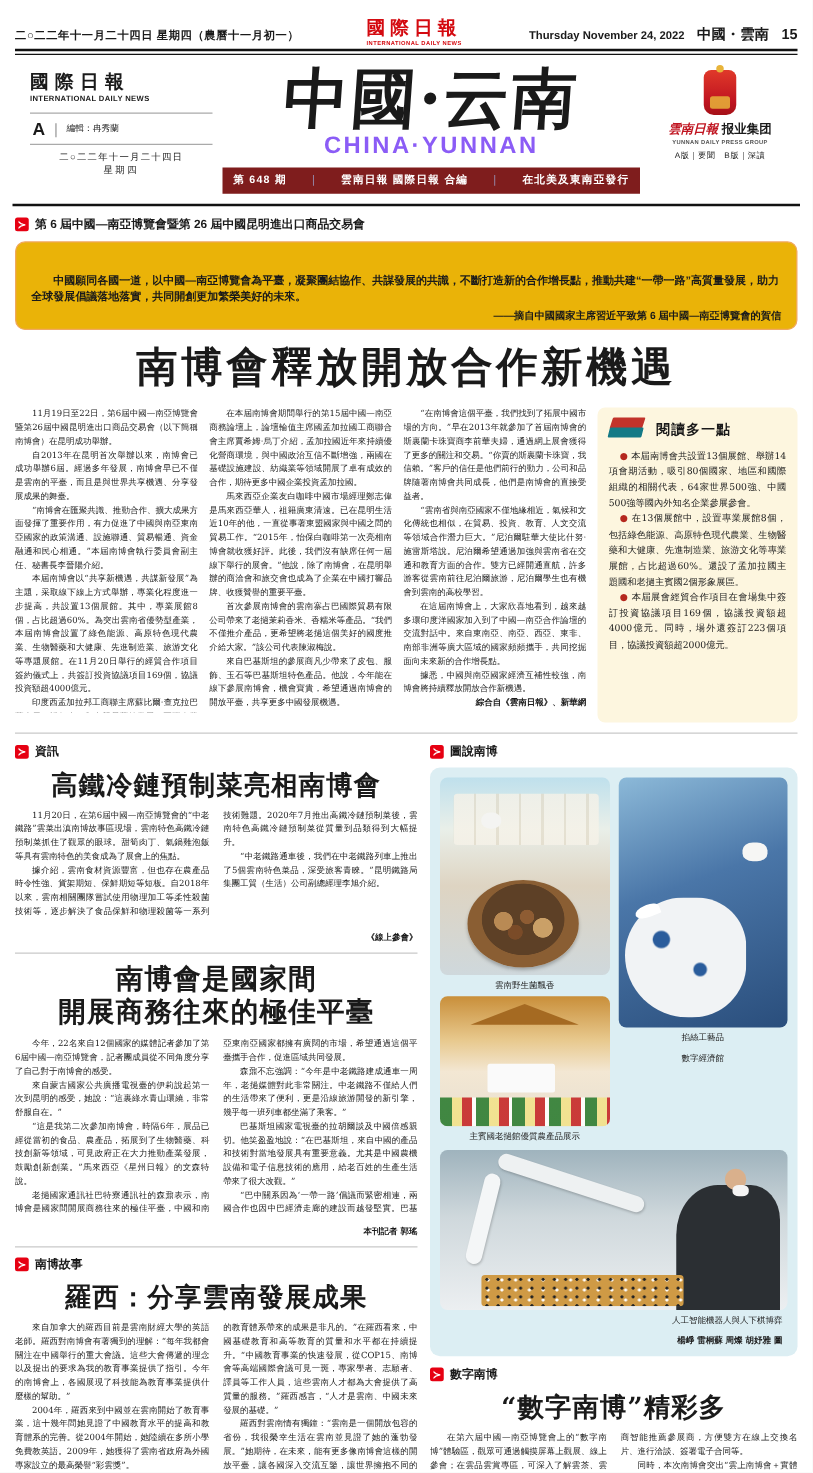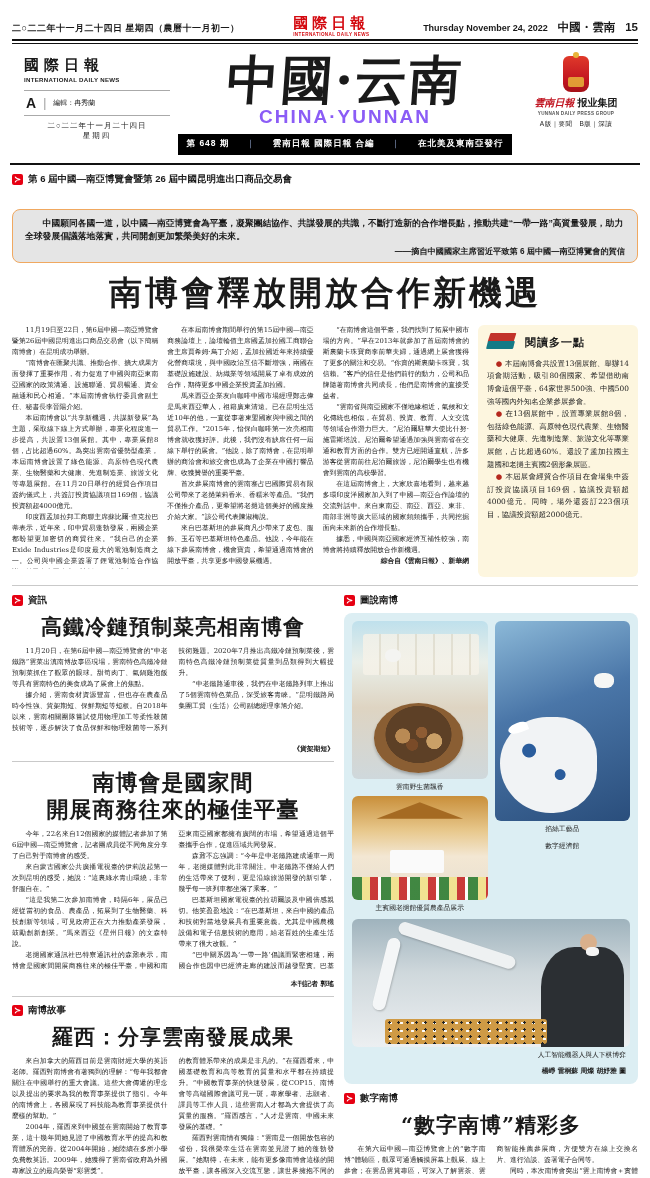--- a/index.html
+++ b/index.html
@@ -25,40 +25,40 @@
   .mh-left .s { font-size:6.1px; font-weight:bold; letter-spacing:.3px; margin-top:1px; }
   .mh-left .ed-row { display:flex; align-items:center; gap:7px; border-top:1px solid #aaa; border-bottom:1px solid #aaa; margin-top:7px; padding:4px 2px; }
   .mh-left .ed-row .a { font-size:14px; font-weight:bold; }
   .mh-left .ed-row .bar { color:#999; font-size:12px; }
   .mh-left .ed-row .ed { font-size:7px; font-family:"DejaVu Serif", serif; }
   .mh-left .d1 { font-size:7.5px; margin-top:5px; text-align:center; letter-spacing:1px;}
   .mh-left .d2 { font-size:7.5px; text-align:center; letter-spacing:2px;}
   .mh-center { flex:1; text-align:center; }
   .mh-center .brush { font-family:"DejaVu Serif", serif; font-weight:900; font-size:52px; line-height:1.0; letter-spacing:2px; transform:skewX(-4deg); }
   .mh-center .en { color:#8b5cf6; font-weight:900; font-size:19px; letter-spacing:2px; margin-top:0px; font-family:"Liberation Sans",sans-serif;}
-  .mh-bluebar { background:#000000; color:#fff; display:flex; align-items:center; justify-content:space-around; height:21px; margin-top:6px; font-size:8.5px; font-weight:bold; letter-spacing:1px; }
+  .mh-bluebar { background:#7f1d1d; color:#fff; display:flex; align-items:center; justify-content:space-around; height:21px; margin-top:6px; font-size:8.5px; font-weight:bold; letter-spacing:1px; }
   .mh-bluebar .sep { color:#9fb3e0; font-weight:normal; }
   .mh-right { width:128px; text-align:center; padding-top:2px; }
   .lantern { width:26px; height:36px; margin:0 auto; background:linear-gradient(180deg,#e0392a,#c01420 70%,#a51118); border-radius:6px 6px 8px 8px; position:relative; }
   .lantern:before { content:""; position:absolute; top:-4px; left:10px; width:6px; height:6px; background:#e8b43a; border-radius:50%; }
   .lantern:after { content:""; position:absolute; bottom:5px; left:5px; width:16px; height:10px; background:#e8b43a; border-radius:2px; opacity:.85;}
   .mh-right .g1 { margin-top:4px; font-size:10px; font-weight:900; }
   .mh-right .g1 .red { color:#c01420; font-family:"DejaVu Serif", serif; font-style:italic; }
   .mh-right .g2 { font-size:4.6px; color:#555; font-weight:bold; letter-spacing:.3px; margin-top:1px;}
   .mh-right .g3 { font-size:6.5px; margin-top:4px; letter-spacing:.5px; }
   .mast-rule { margin:8px 10px 0 10px; border-top:2px solid #111; }
 
   
   .sec-label { display:flex; align-items:center; gap:5px; font-size:9.5px; font-weight:bold; }
   .arrow-icon { width:11px; height:11px; background:#e60012; color:#fff; border-radius:2px; display:inline-flex; align-items:center; justify-content:center; font-size:8px; font-weight:900; }
   .arrow-icon:before { content:"≻"; }
 
   
   .event-strip { padding:8px 12px 0 12px; }
-  .quote-box { margin:23px 12px 0 12px; background:#e5e5e5; border:1.5px solid #f0a860; border-radius:8px; padding:7px 12px 5px 12px; }
+  .quote-box { margin:7px 12px 0 12px; background:#eab308; border:1.5px solid #f0a860; border-radius:8px; padding:24px 12px 5px 12px; }
   .quote-box .q { font-size:8.8px; font-weight:bold; line-height:1.55; text-indent:2em; }
   .quote-box .attr { font-size:8.2px; font-weight:bold; text-align:right; margin-top:2px; }
   .lead-headline { text-align:center; font-family:"DejaVu Serif", serif; font-weight:900; font-size:33px; letter-spacing:3px; margin-top:8px; }
 
   
   .lead { display:flex; gap:9px; padding:9px 12px 0 12px; }
   .lead .col { flex:1; height:244px; overflow:hidden; }
   p.body { font-size:6.8px; line-height:1.62; text-align:justify; text-indent:2em; font-family:"DejaVu Serif", serif; color:#222; }
   .lead-note { font-size:6.8px; font-weight:bold; text-align:right; font-family:"DejaVu Serif", serif; }
   .read-box { width:160px; flex:none !important; background:#fdf6df; border-radius:6px; padding:8px 9px; height:252px; overflow:hidden; }
@@ -176,20 +176,21 @@
   <div class="quote-box">
     <div class="q">中國願同各國一道，以中國—南亞博覽會為平臺，凝聚團結協作、共謀發展的共識，不斷打造新的合作增長點，推動共建“一帶一路”高質量發展，助力全球發展倡議落地落實，共同開創更加繁榮美好的未來。</div>
     <div class="attr">——摘自中國國家主席習近平致第 6 屆中國—南亞博覽會的賀信</div>
   </div>
 
   <div class="lead-headline">南博會釋放開放合作新機遇</div>
 
   <div class="lead">
     <div class="col">
       <p class="body">11月19日至22日，第6屆中國—南亞博覽會暨第26屆中國昆明進出口商品交易會（以下簡稱南博會）在昆明成功舉辦。</p>
+      <p class="body">自2013年在昆明首次舉辦以來，南博會已成功舉辦6屆。經過多年發展，南博會早已不僅是雲南的平臺，而且是與世界共享機遇、分享發展成果的舞臺。</p>
       <p class="body">“南博會在匯聚共識、推動合作、擴大成果方面發揮了重要作用，有力促進了中國與南亞東南亞國家的政策溝通、設施聯通、貿易暢通、資金融通和民心相通。”本屆南博會執行委員會副主任、秘書長李晉陽介紹。</p>
       <p class="body">本屆南博會以“共享新機遇，共謀新發展”為主題，采取線下線上方式舉辦，專業化程度進一步提高，共設置13個展館。其中，專業展館8個，占比超過60%。為突出雲南省優勢型產業，本屆南博會設置了綠色能源、高原特色現代農業、生物醫藥和大健康、先進制造業、旅游文化等專題展館。在11月20日舉行的經貿合作項目簽約儀式上，共簽訂投資協議項目169個，協議投資額超4000億元。</p>
       <p class="body">印度西孟加拉邦工商聯主席蘇比爾·查克拉巴蒂表示，近年來，印中貿易蓬勃發展，兩國企業都盼望更加密切的商貿往來。“我自己的企業Exide Industries是印度最大的電池制造商之一。公司與中國企業簽署了鋰電池制造合作協議，並已在中國建廠，計劃2024年投產。”</p>
     </div>
     <div class="col">
       <p class="body">在本屆南博會期間舉行的第15屆中國—南亞商務論壇上，論壇輪值主席國孟加拉國工商聯合會主席賈希姆·烏丁介紹，孟加拉國近年來持續優化營商環境，與中國政治互信不斷增強，兩國在基礎設施建設、紡織業等領域開展了卓有成效的合作，期待更多中國企業投資孟加拉國。</p>
       <p class="body">馬來西亞企業友白咖啡中國市場經理鄭志偉是馬來西亞華人，祖籍廣東清遠。已在昆明生活近10年的他，一直從事著東盟國家與中國之間的貿易工作。“2015年，怡保白咖啡第一次亮相南博會就收獲好評。此後，我們沒有缺席任何一屆線下舉行的展會。”他說，除了南博會，在昆明舉辦的商洽會和旅交會也成為了企業在中國打響品牌、收獲贊譽的重要平臺。</p>
       <p class="body">首次參展南博會的雲南寨占巴國際貿易有限公司帶來了老撾茉莉香米、香糯米等產品。“我們不僅推介產品，更希望將老撾這個美好的國度推介給大家。”該公司代表陳淑梅說。</p>
       <p class="body">來自巴基斯坦的參展商凡少帶來了皮包、服飾、玉石等巴基斯坦特色產品。他說，今年能在線下參展南博會，機會寶貴，希望通過南博會的開放平臺，共享更多中國發展機遇。</p>
     </div>
@@ -201,21 +202,21 @@
       <p class="lead-note">綜合自《雲南日報》、新華網</p>
     </div>
     <div class="read-box">
       <div class="rb-head">
         <span class="books">
             <span class="b1"></span>
             <span class="b2"></span>
           </span>
         <span class="rb-title">閱讀多一點</span>
       </div>
-      <p class="body">本屆南博會共設置13個展館、舉辦14項會期活動，吸引80個國家、希望借助南博會這個平臺，64家世界500強、中國500強等國內外知名企業參展參會。</p>
+      <p class="body">本屆南博會共設置13個展館、舉辦14項會期活動，吸引80個國家、地區和國際組織的相關代表，64家世界500強、中國500強等國內外知名企業參展參會。</p>
       <p class="body">在13個展館中，設置專業展館8個，包括綠色能源、高原特色現代農業、生物醫藥和大健康、先進制造業、旅游文化等專業展館，占比超過60%。還設了孟加拉國主題國和老撾主賓國2個形象展區。</p>
       <p class="body">本屆展會經貿合作項目在會場集中簽訂投資協議項目169個，協議投資額超4000億元。同時，場外還簽訂223個項目，協議投資額超2000億元。</p>
     </div>
   </div>
 
   <div class="h-divider"></div>
 
   <div class="bottom">
 
     <div class="b-left">
@@ -224,21 +225,21 @@
         <div class="sec-label">
           <span class="arrow-icon"></span>
           <span>資訊</span>
         </div>
         <div class="sec-headline">高鐵冷鏈預制菜亮相南博會</div>
         <div class="twocol" style="height:96px;">
           <p class="body">11月20日，在第6屆中國—南亞博覽會的“中老鐵路”雲菜出滇南博故事區現場，雲南特色高鐵冷鏈預制菜抓住了觀眾的眼球。甜筍肉丁、氣鍋雞泡飯等具有雲南特色的美食成為了展會上的焦點。</p>
           <p class="body">據介紹，雲南食材資源豐富，但也存在農產品時令性強、貨架期短、保鮮期短等短板。自2018年以來，雲南相關團隊嘗試使用物理加工等柔性殺菌技術等，逐步解決了食品保鮮和物理殺菌等一系列技術難題。2020年7月推出高鐵冷鏈預制菜後，雲南特色高鐵冷鏈預制菜從質量到品類得到大幅提升。</p>
           <p class="body">“中老鐵路通車後，我們在中老鐵路列車上推出了5個雲南特色菜品，深受旅客青睞。”昆明鐵路局集團工貿（生活）公司副總經理李旭介紹。</p>
         </div>
-        <div class="credit">《貨架期短》</div>
+        <div class="credit">《線上參會》</div>
       </div>
 
       <div class="h-divider" style="margin:7px 0;"></div>
 
       <div>
         <div class="sec-headline two">
           <div>南博會是國家間</div>
           <div>開展商務往來的極佳平臺</div>
         </div>
         <div class="twocol" style="height:148px;">

